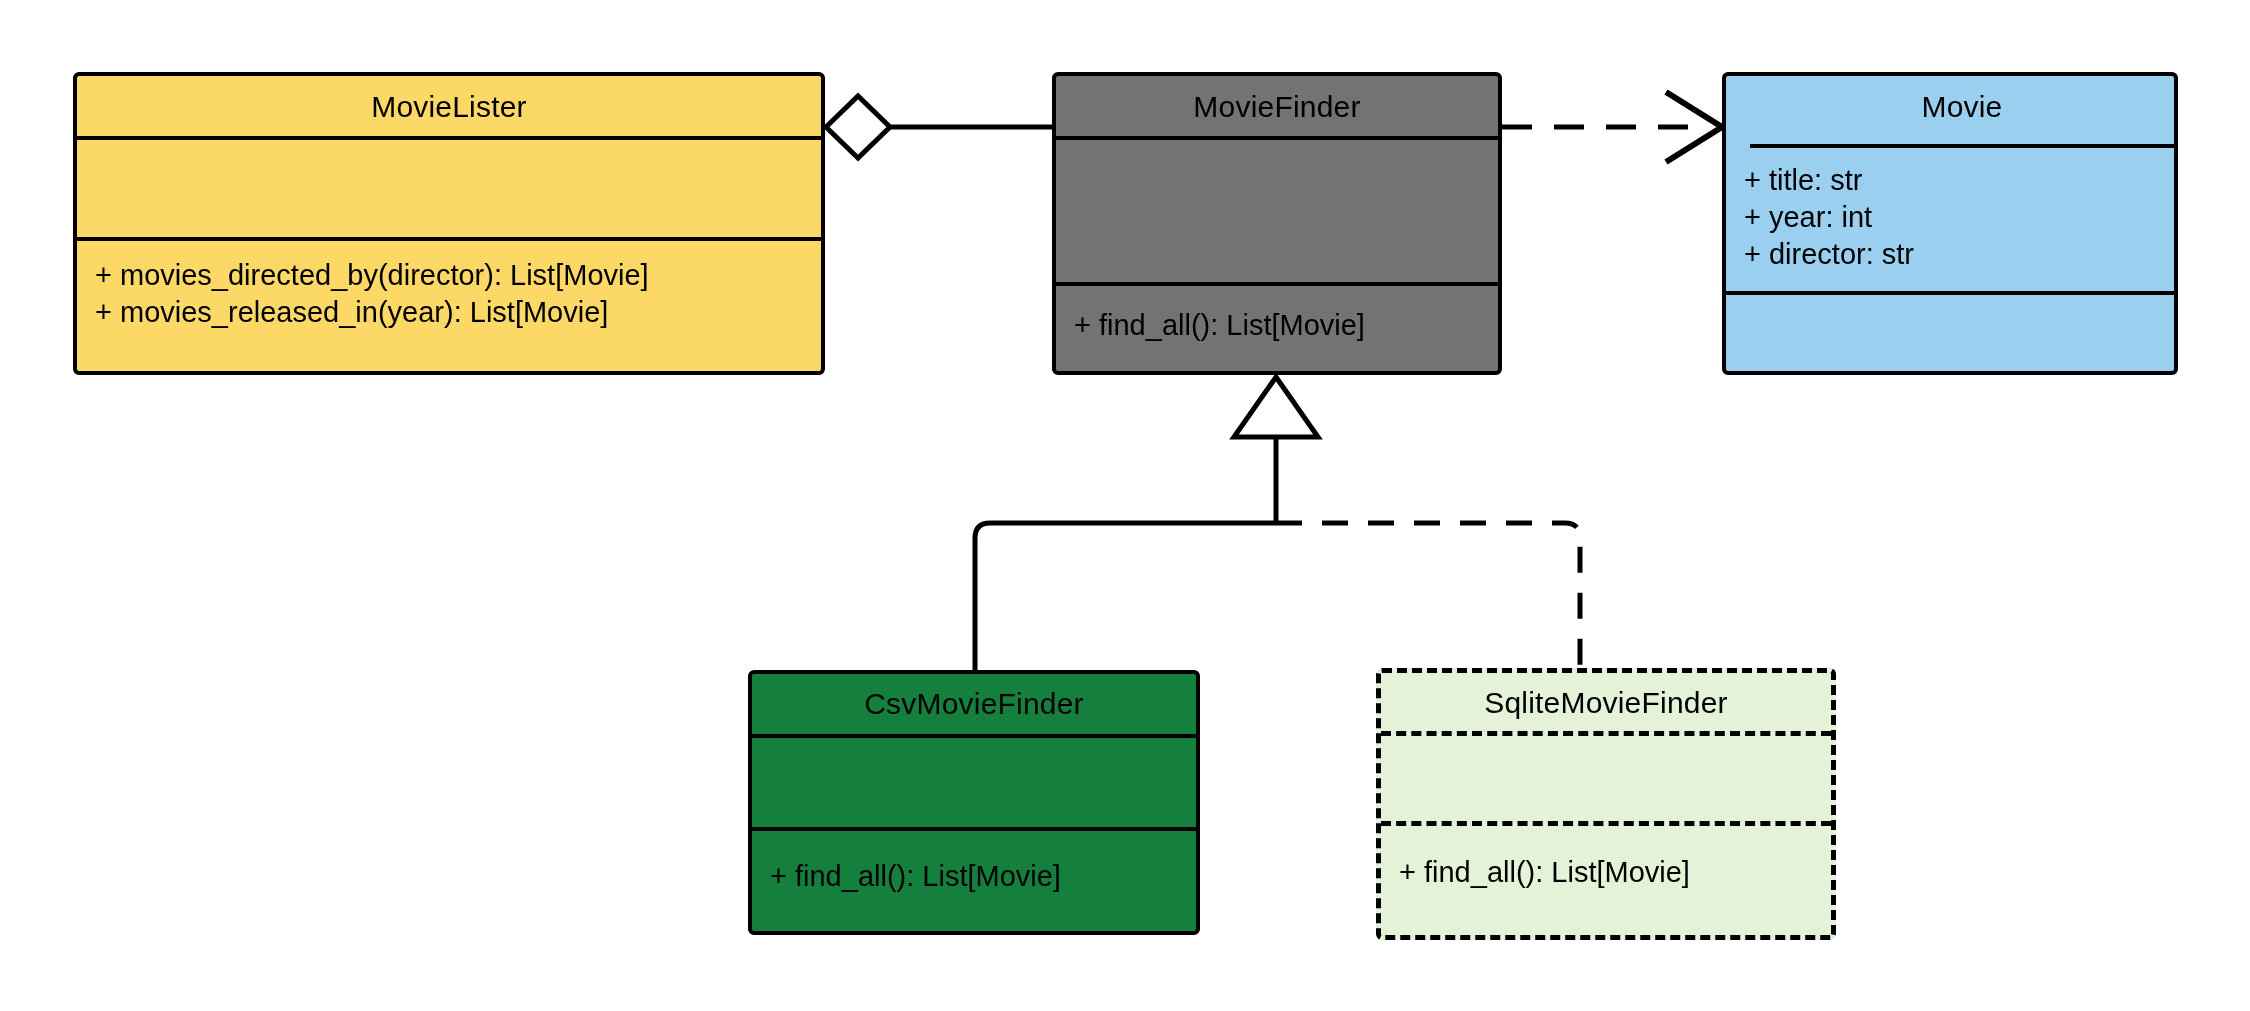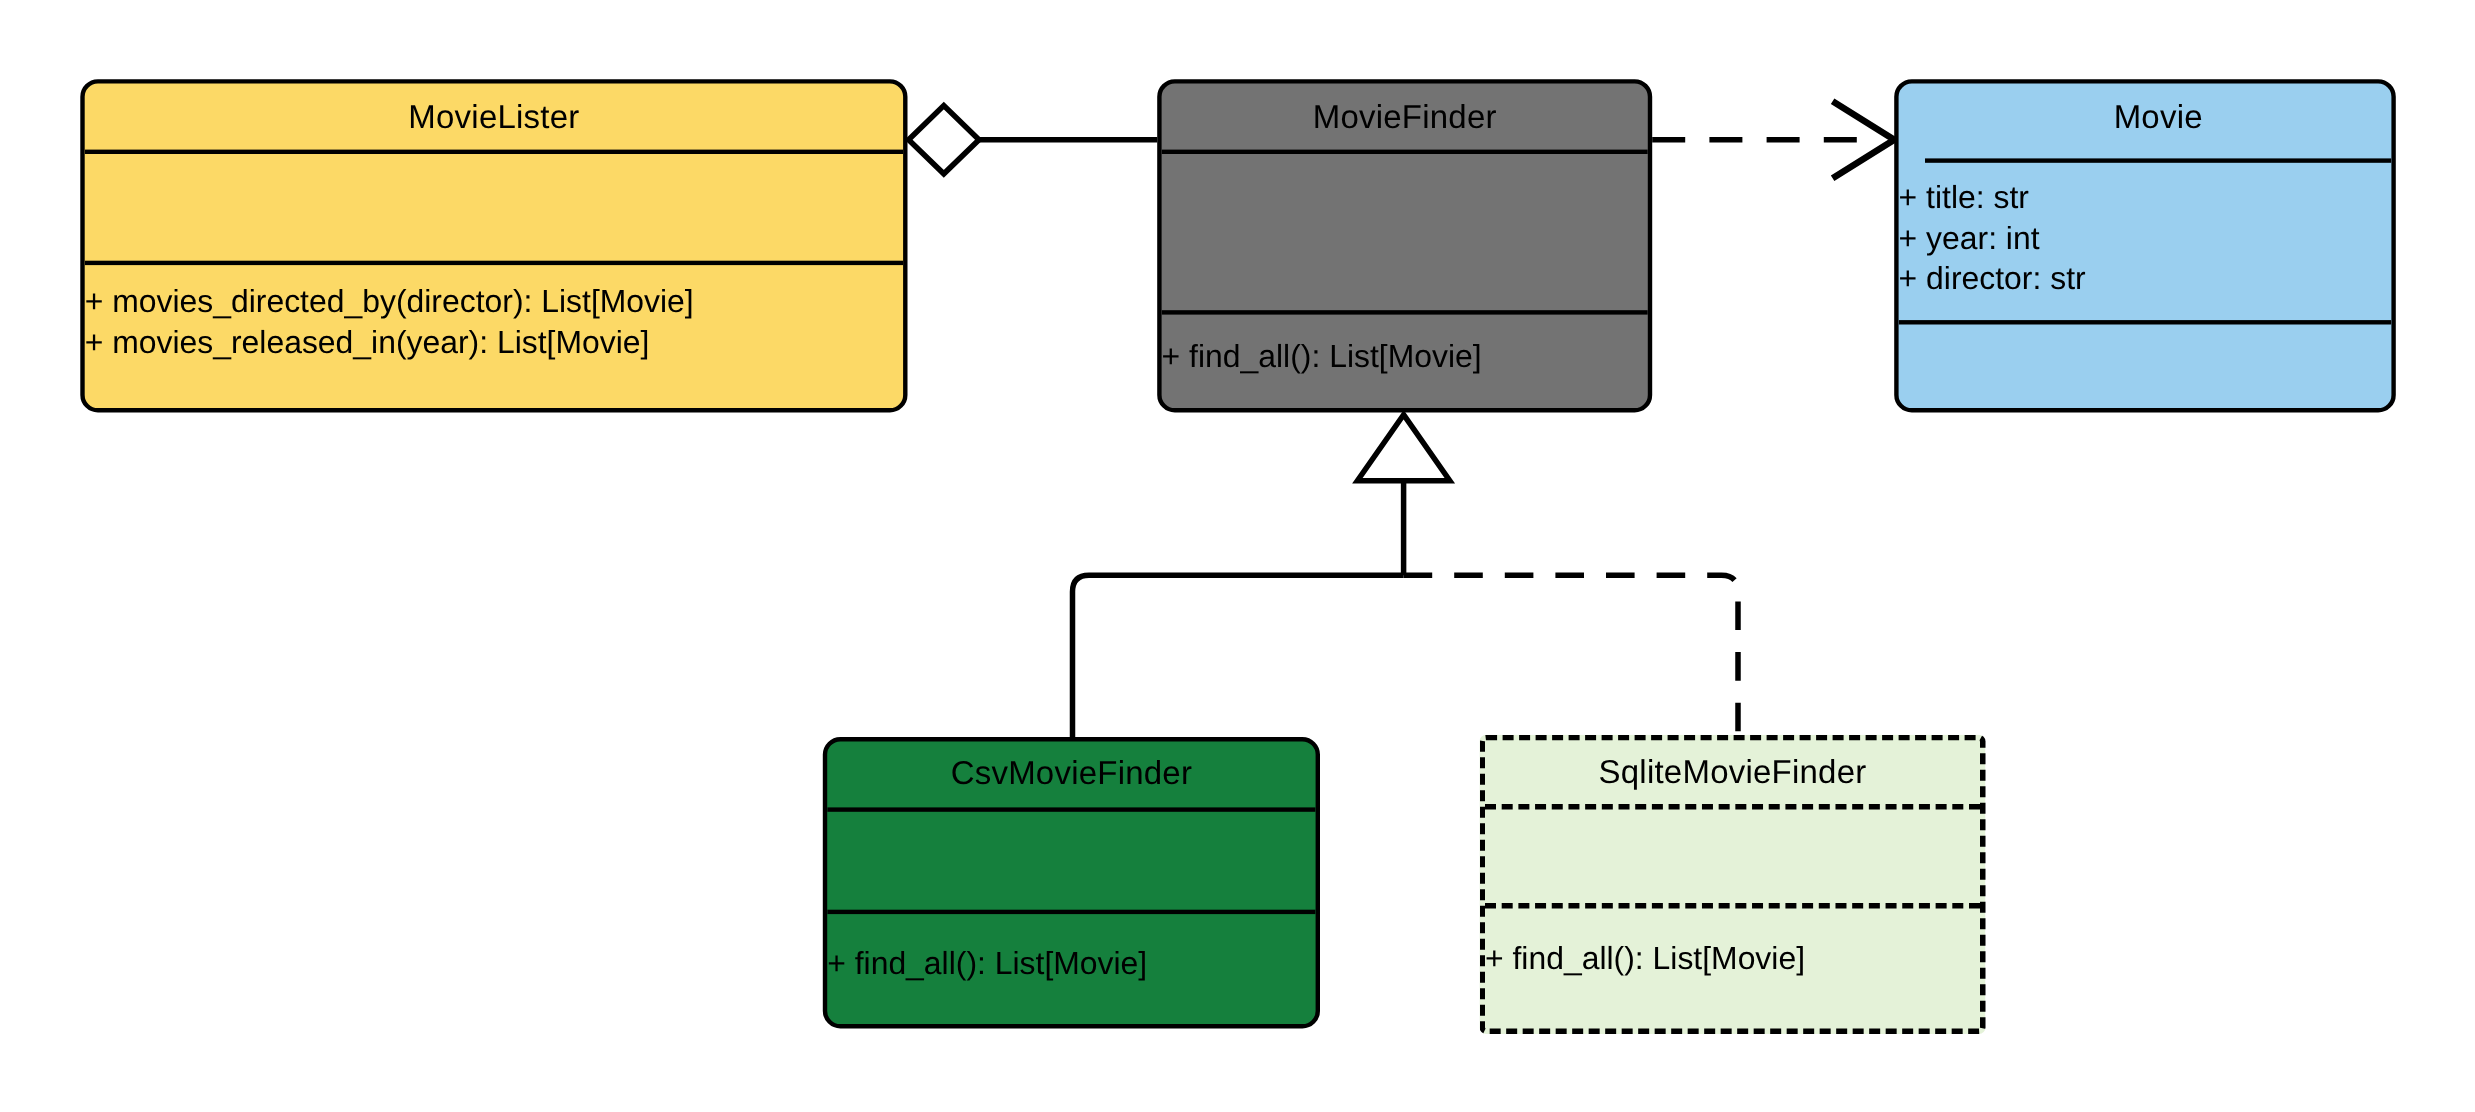--- a/index.html
+++ b/index.html
@@ -16,21 +16,21 @@
     position: relative;
     width: 2250px;
     height: 1011px;
     background: #ffffff;
     overflow: hidden;
   }
   .uml-class {
     position: absolute;
     box-sizing: border-box;
     border: 4px solid #000000;
-    border-radius: 16px;
+    border-radius: 6px;
     background: #ffffff;
     overflow: hidden;
     z-index: 5;
   }
   .uml-class.dashed {
     border-style: dashed;
     border-width: 5px;
     border-radius: 6px;
     z-index: 5;
   }
@@ -45,20 +45,21 @@
     border-bottom: 5px dashed #000000;
   }
   .class-title {
     text-align: center;
     font-size: 30px;
     line-height: 1.15;
     letter-spacing: 0.2px;
     white-space: nowrap;
   }
   .member-list {
+    padding-left: 18px;
     font-size: 29px;
     line-height: 1.28;
     white-space: nowrap;
   }
   .member {
     display: block;
   }
   .edge-layer {
     position: absolute;
     left: 0;
@@ -132,21 +133,21 @@
   <div class="uml-class" style="left:748px; top:670px; width:452px; height:265px; background:#15803d;">
     <div class="compartment divider" style="height:64px; padding-top:13px;">
       <div class="class-title">CsvMovieFinder</div>
     </div>
     <div class="compartment divider" style="height:93px;"></div>
     <div class="compartment member-list" style="height:100px; padding-top:27px;">
       <span class="member">+ find_all(): List[Movie]</span>
     </div>
   </div>
 
-  <div class="uml-class dashed" style="left:1345px; top:668px; width:460px; height:272px; background:#e4f2d8;">
+  <div class="uml-class dashed" style="left:1376px; top:668px; width:460px; height:272px; background:#e4f2d8;">
     <div class="compartment divider" style="height:63px; padding-top:13px;">
       <div class="class-title">SqliteMovieFinder</div>
     </div>
     <div class="compartment divider" style="height:90px;"></div>
     <div class="compartment member-list" style="height:104px; padding-top:28px;">
       <span class="member">+ find_all(): List[Movie]</span>
     </div>
   </div>
 
 </div>

